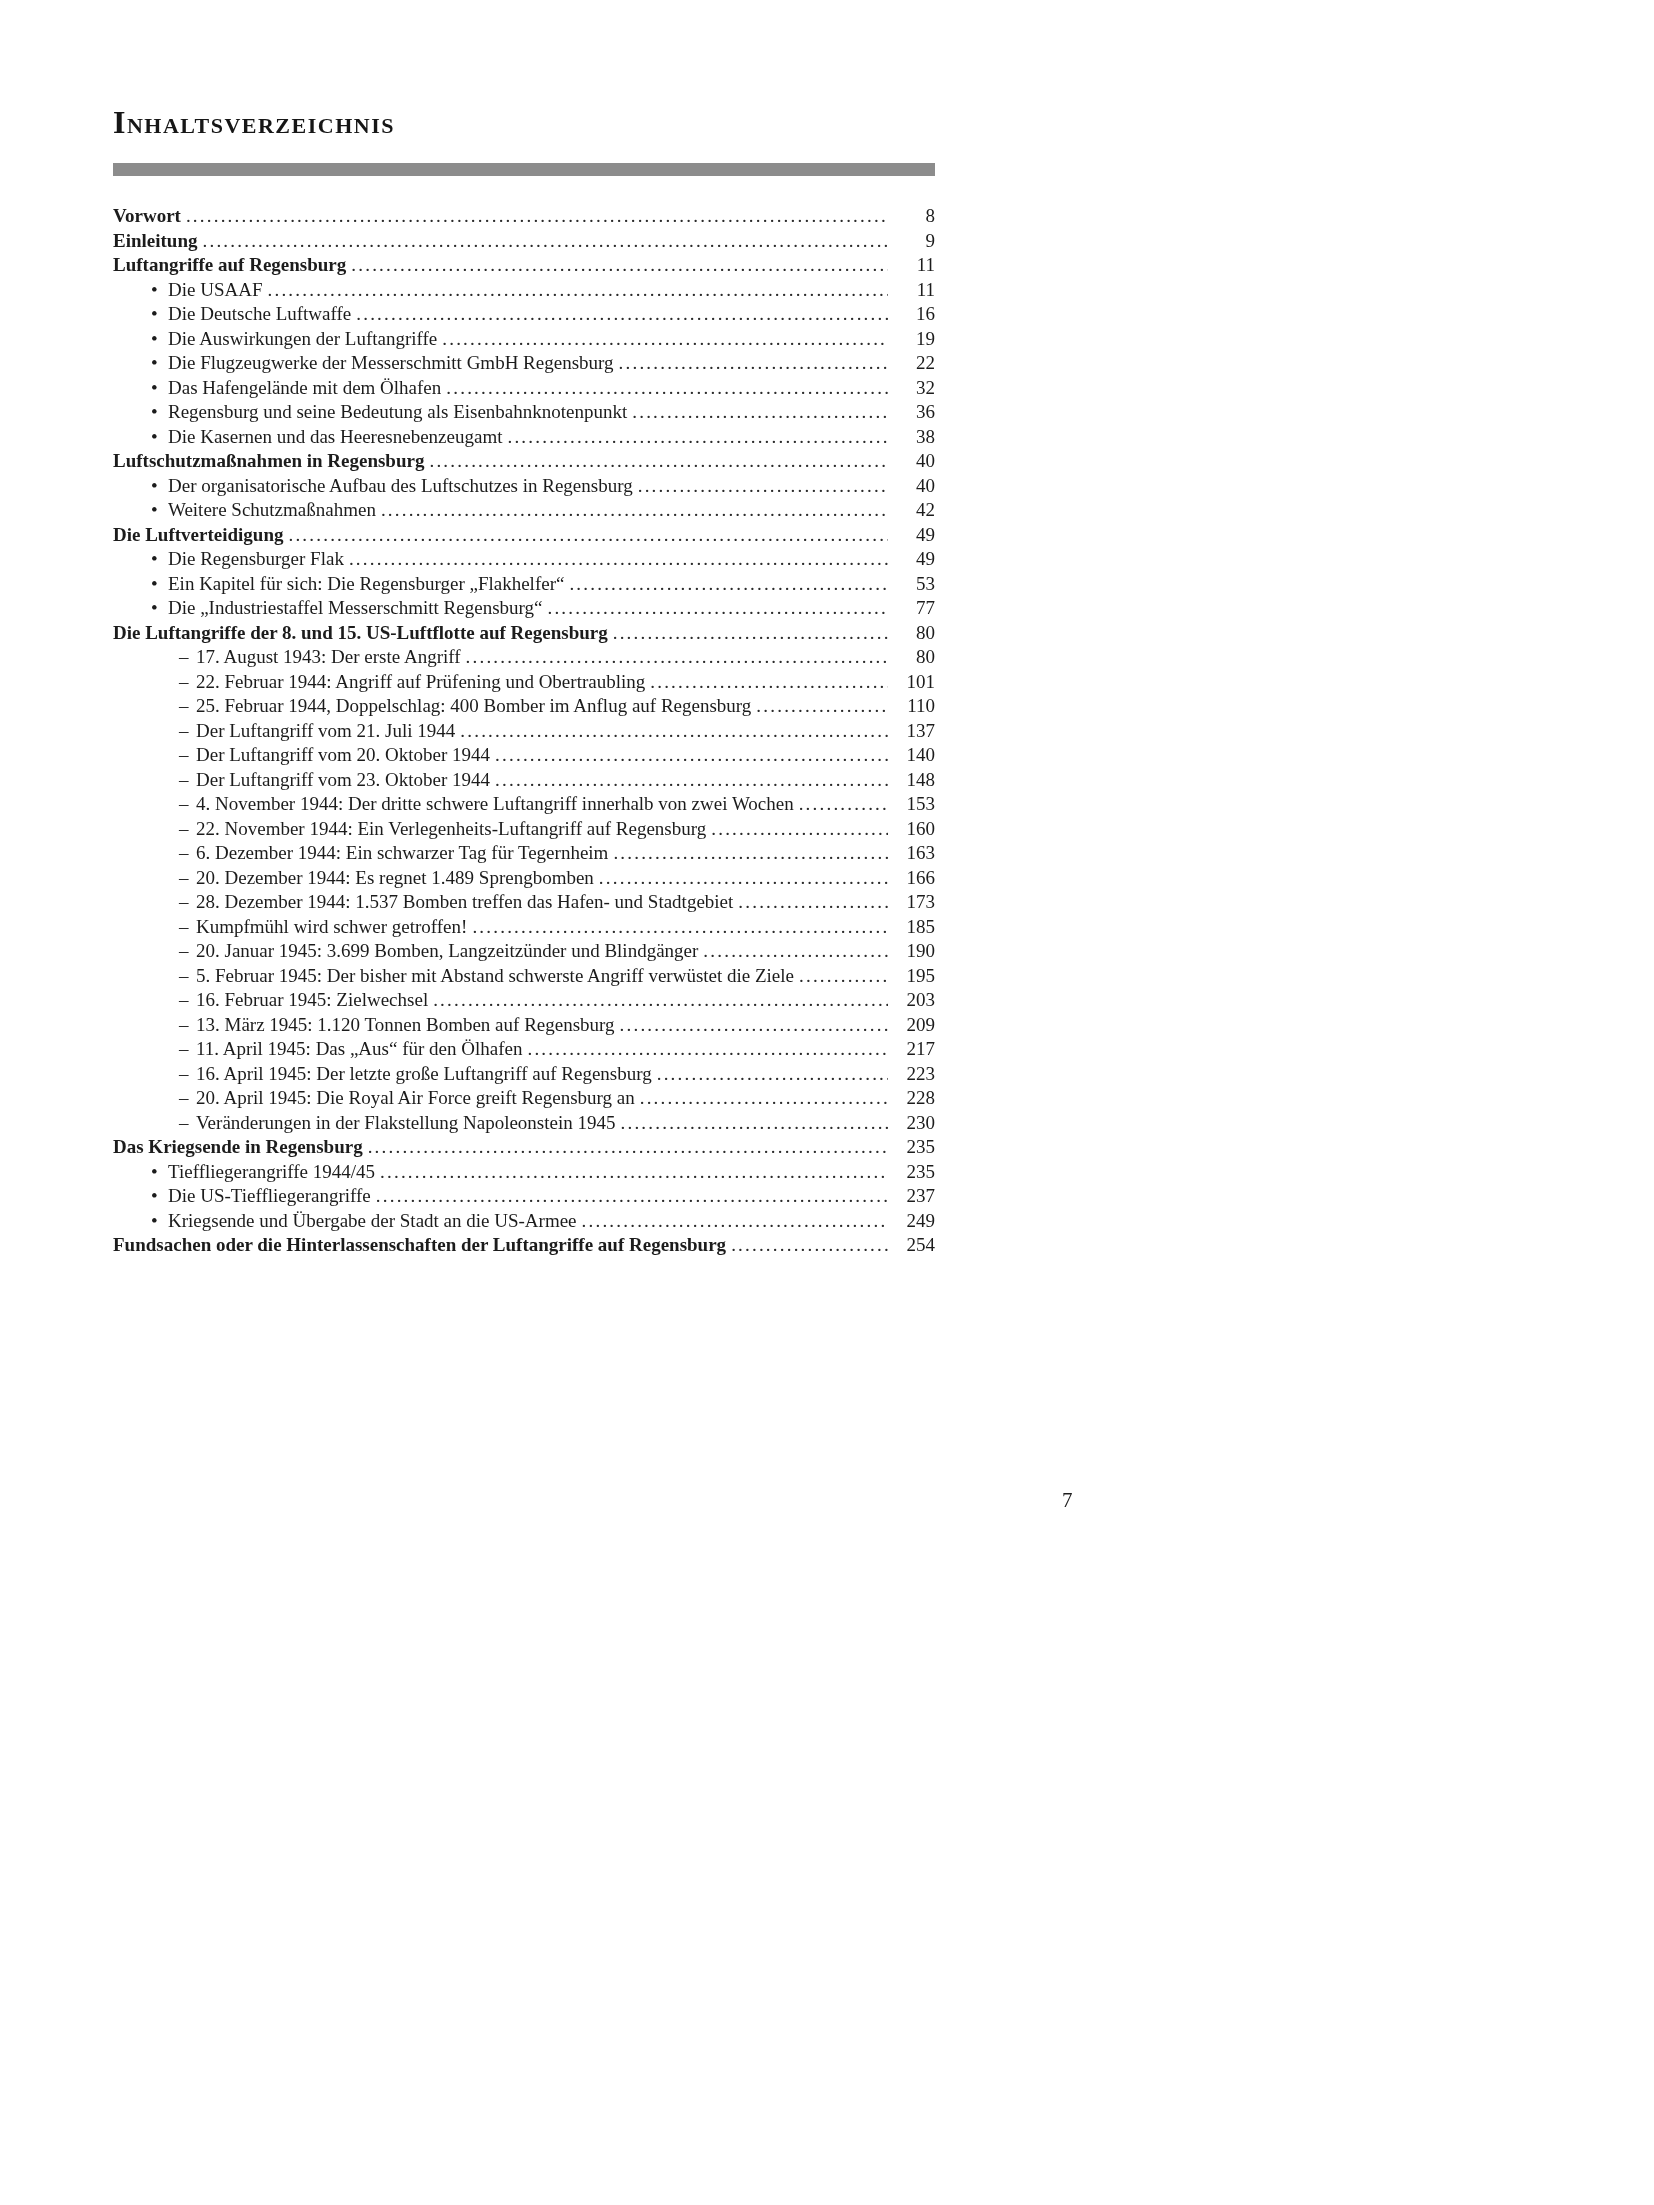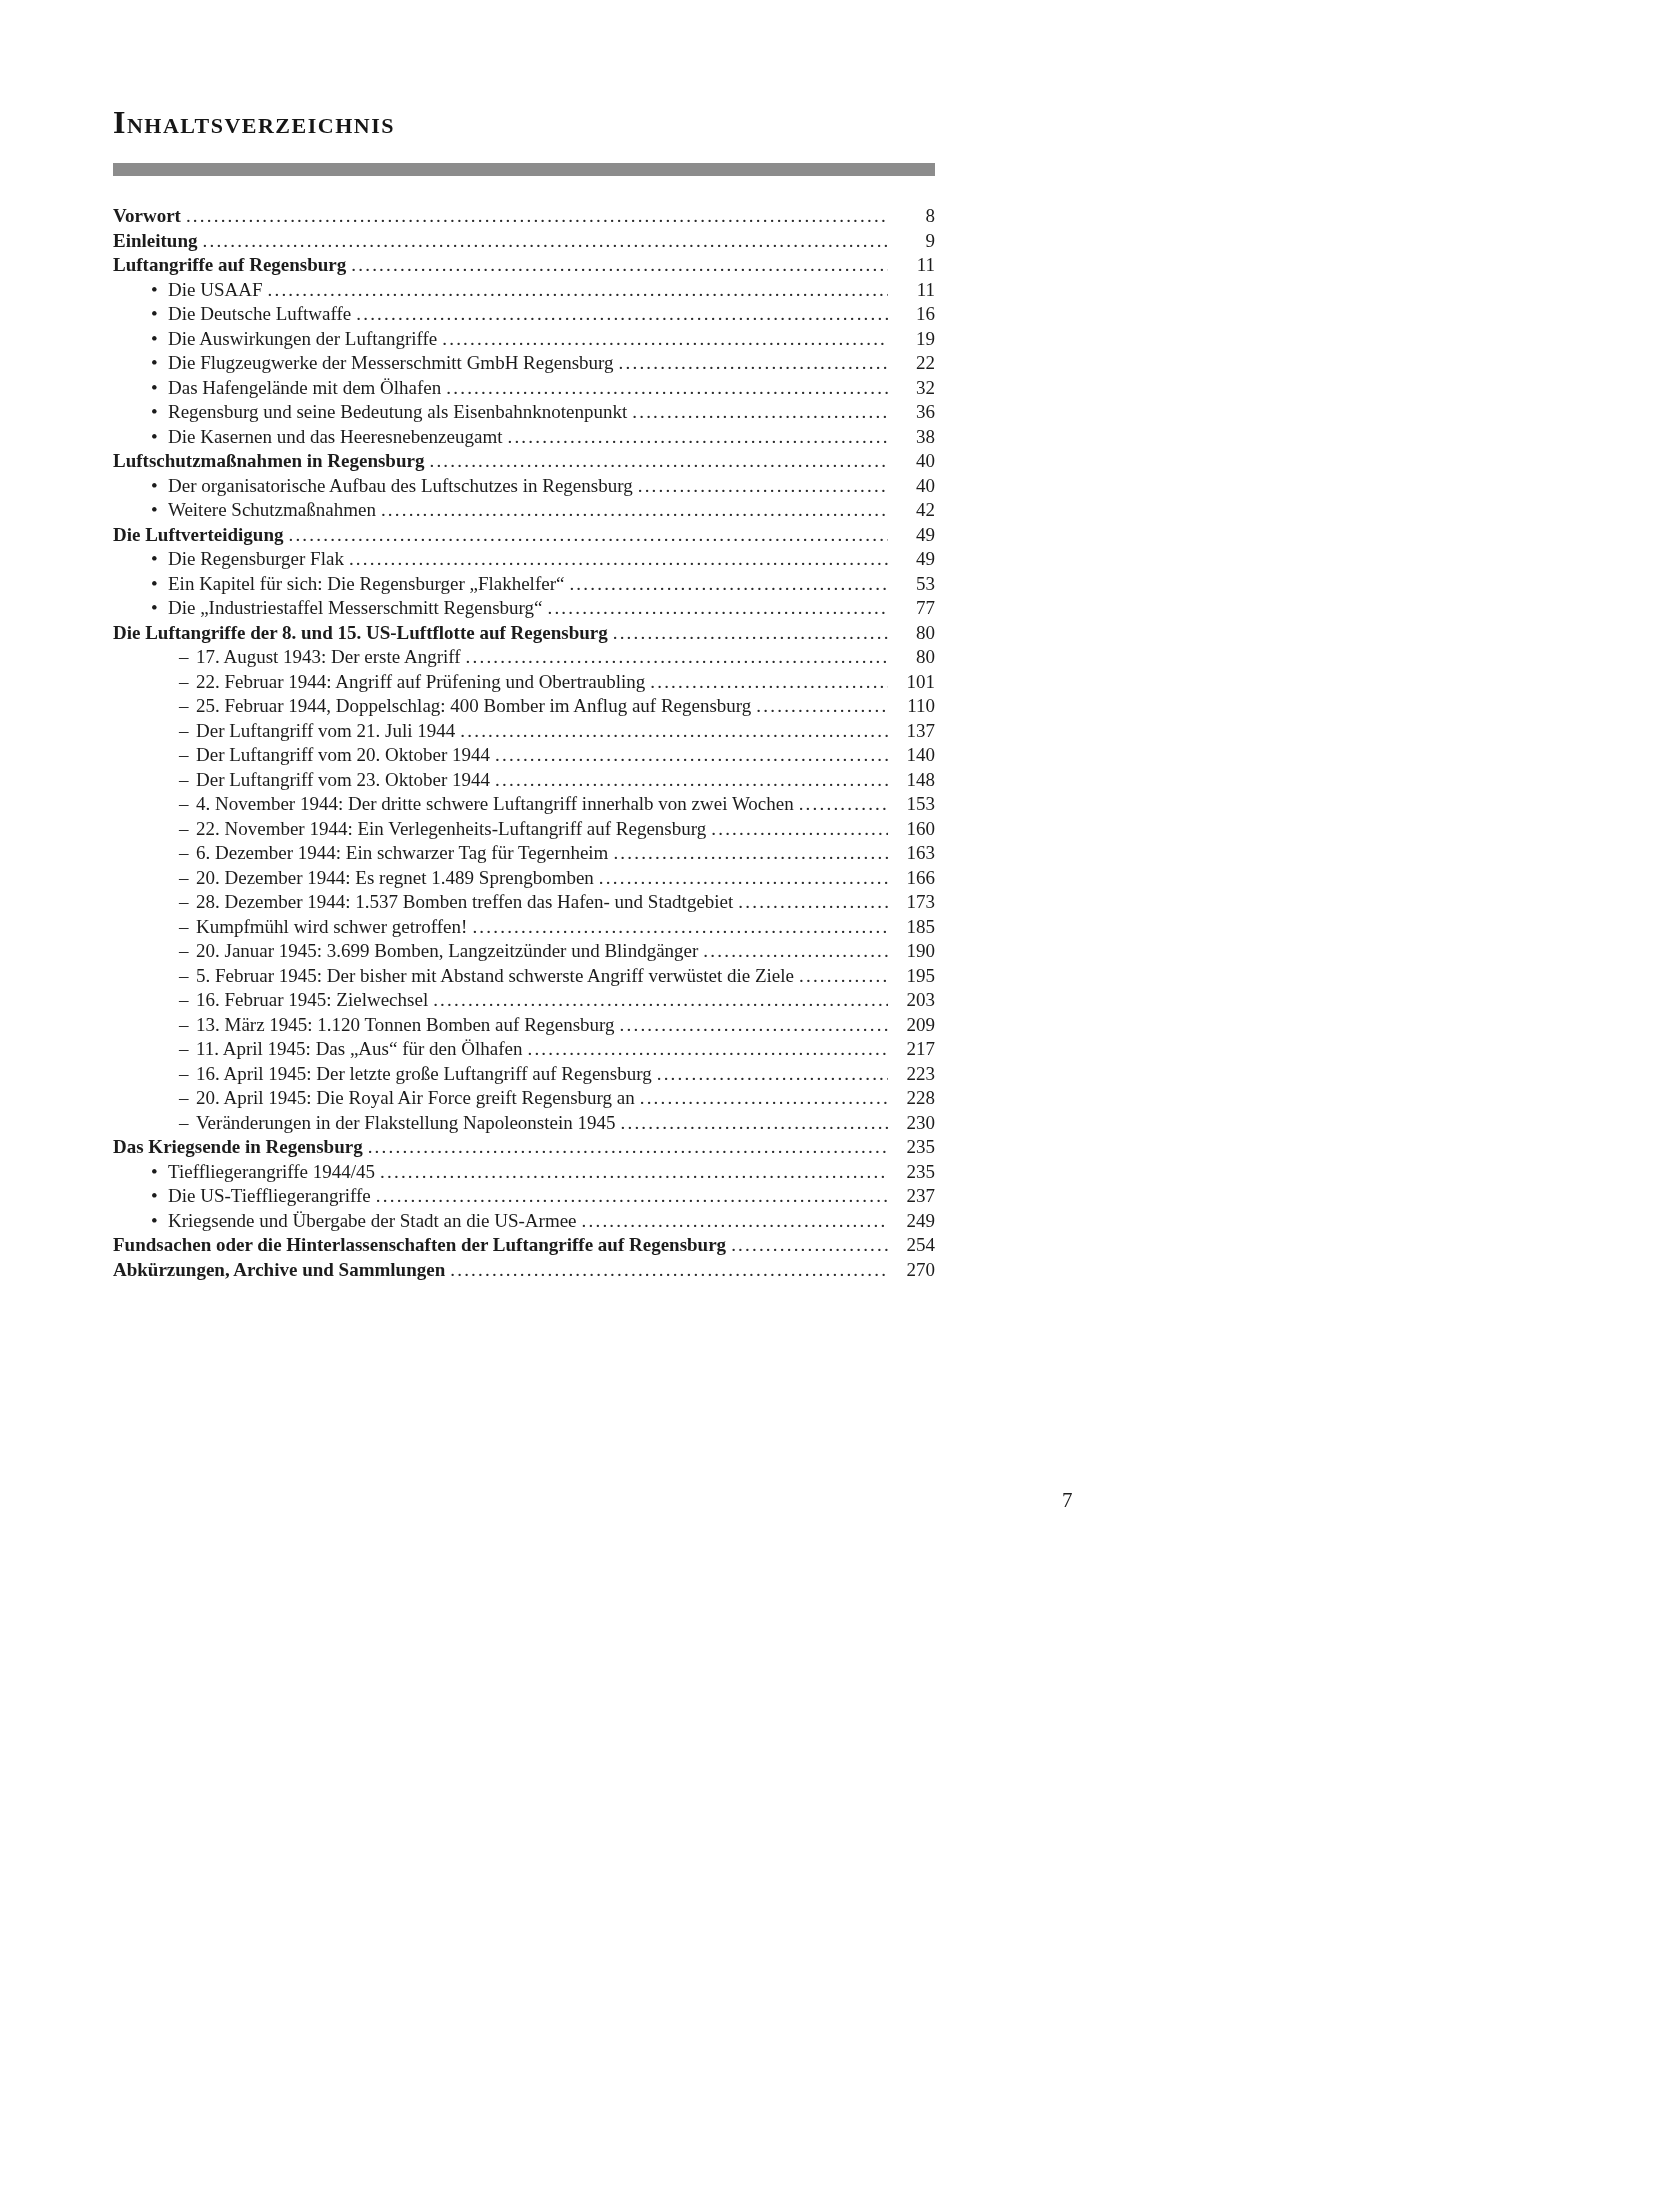--- a/index.html
+++ b/index.html
@@ -323,21 +323,16 @@
         <span class="marker">•</span>
         <span class="label">Kriegsende und Übergabe der Stadt an die US-Armee</span>
         <span class="dots"></span>
         <span class="page-num">249</span>
       </div>
       <div class="row chapter">
         <span class="label">Fundsachen oder die Hinterlassenschaften der Luftangriffe auf Regensburg</span>
         <span class="dots"></span>
         <span class="page-num">254</span>
       </div>
-      <div class="row chapter">
-        <span class="label">Abkürzungen, Archive und Sammlungen</span>
-        <span class="dots"></span>
-        <span class="page-num">270</span>
-      </div>
     </div>
 </div>
 
 <div class="folio">7</div>
 
 </body></html>

